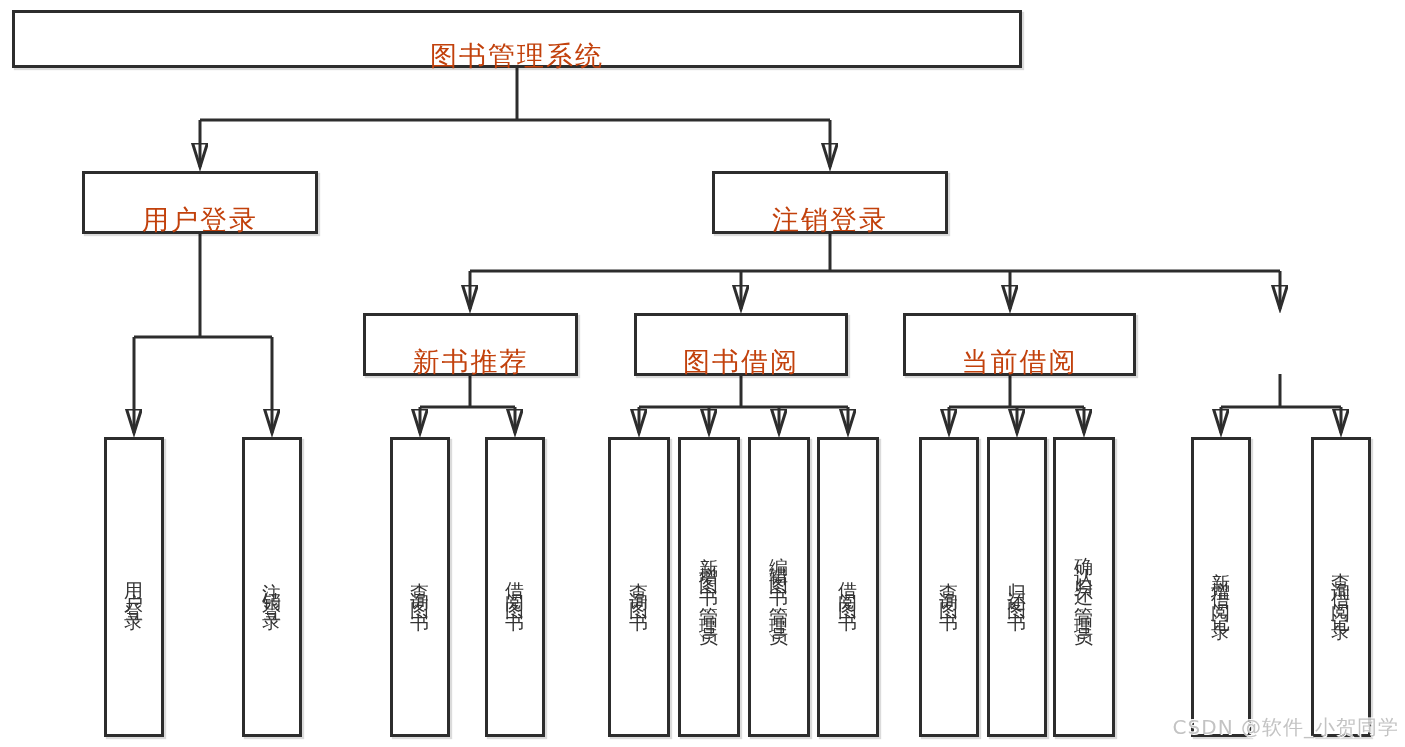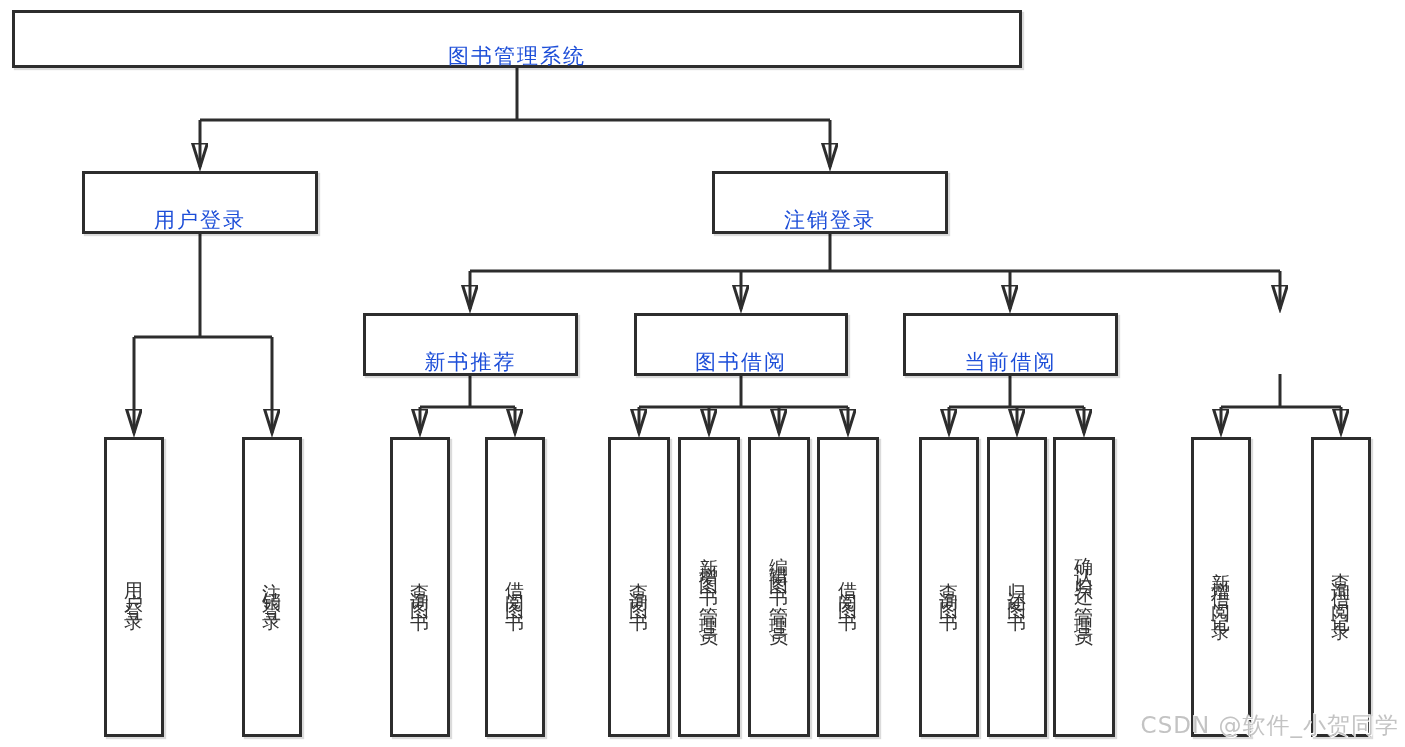--- a/index.html
+++ b/index.html
@@ -19,57 +19,57 @@
     position:absolute;
     box-sizing:border-box;
     border:3px solid #2d2d2d;
     background:#ffffff;
     display:flex;align-items:center;justify-content:center;
     color:#333333;
     box-shadow:2px 2px 1px rgba(0,0,0,0.14);
     z-index:2;
   }
   .hlabel{
-    font-size:21px;
+    font-size:27px;
     letter-spacing:2px;
     white-space:nowrap;
-    color:#1d4ed8;
+    color:#c2410c;
     margin-top:34px;
   }
   .vtext{
     writing-mode:vertical-rl;
     font-size:19px;
     letter-spacing:10px;
     color:#333333;
     line-height:1;
     white-space:nowrap;
   }
   
   .b-root{left:12px;top:10px;width:1010px;height:58px;}
   .b-login{left:82px;top:171px;width:236px;height:63px;}
   .b-mgmt{left:712px;top:171px;width:236px;height:63px;}
   .b-rec{left:363px;top:313px;width:215px;height:63px;}
   .b-bor{left:634px;top:313px;width:214px;height:63px;}
-  .b-cur{left:903px;top:313px;width:215px;height:63px;}
+  .b-cur{left:903px;top:313px;width:233px;height:63px;}
   .b-his{left:1173px;top:313px;width:214px;height:63px;}
   .leaf{top:437px;width:60px;height:300px;}
   .f1{left:104px;} .f2{left:242px;}
   .f3{left:390px;} .f4{left:485px;}
   .f5{left:608px;width:62px;} .f6{left:678px;width:62px;}
   .f7{left:748px;width:62px;} .f8{left:817px;width:62px;}
   .f9{left:919px;} .f10{left:987px;} .f11{left:1053px;width:62px;}
   .f12{left:1191px;} .f13{left:1311px;}
   .connectors path,.connectors line{
     stroke:#2d2d2d;stroke-width:3;fill:none;
   }
   .arrow{marker-end:url(#arrowhead);}
   .watermark{
     position:absolute;
     right:6px;bottom:6px;
-    font-size:23px;
+    font-size:20px;
     color:#c3c3c3;
     letter-spacing:1px;
     text-shadow:1px 1px 0 #ffffff,-1px -1px 0 #ffffff;
     z-index:5;
     white-space:nowrap;
   }
 </style>
 </head>
 <body>
 

